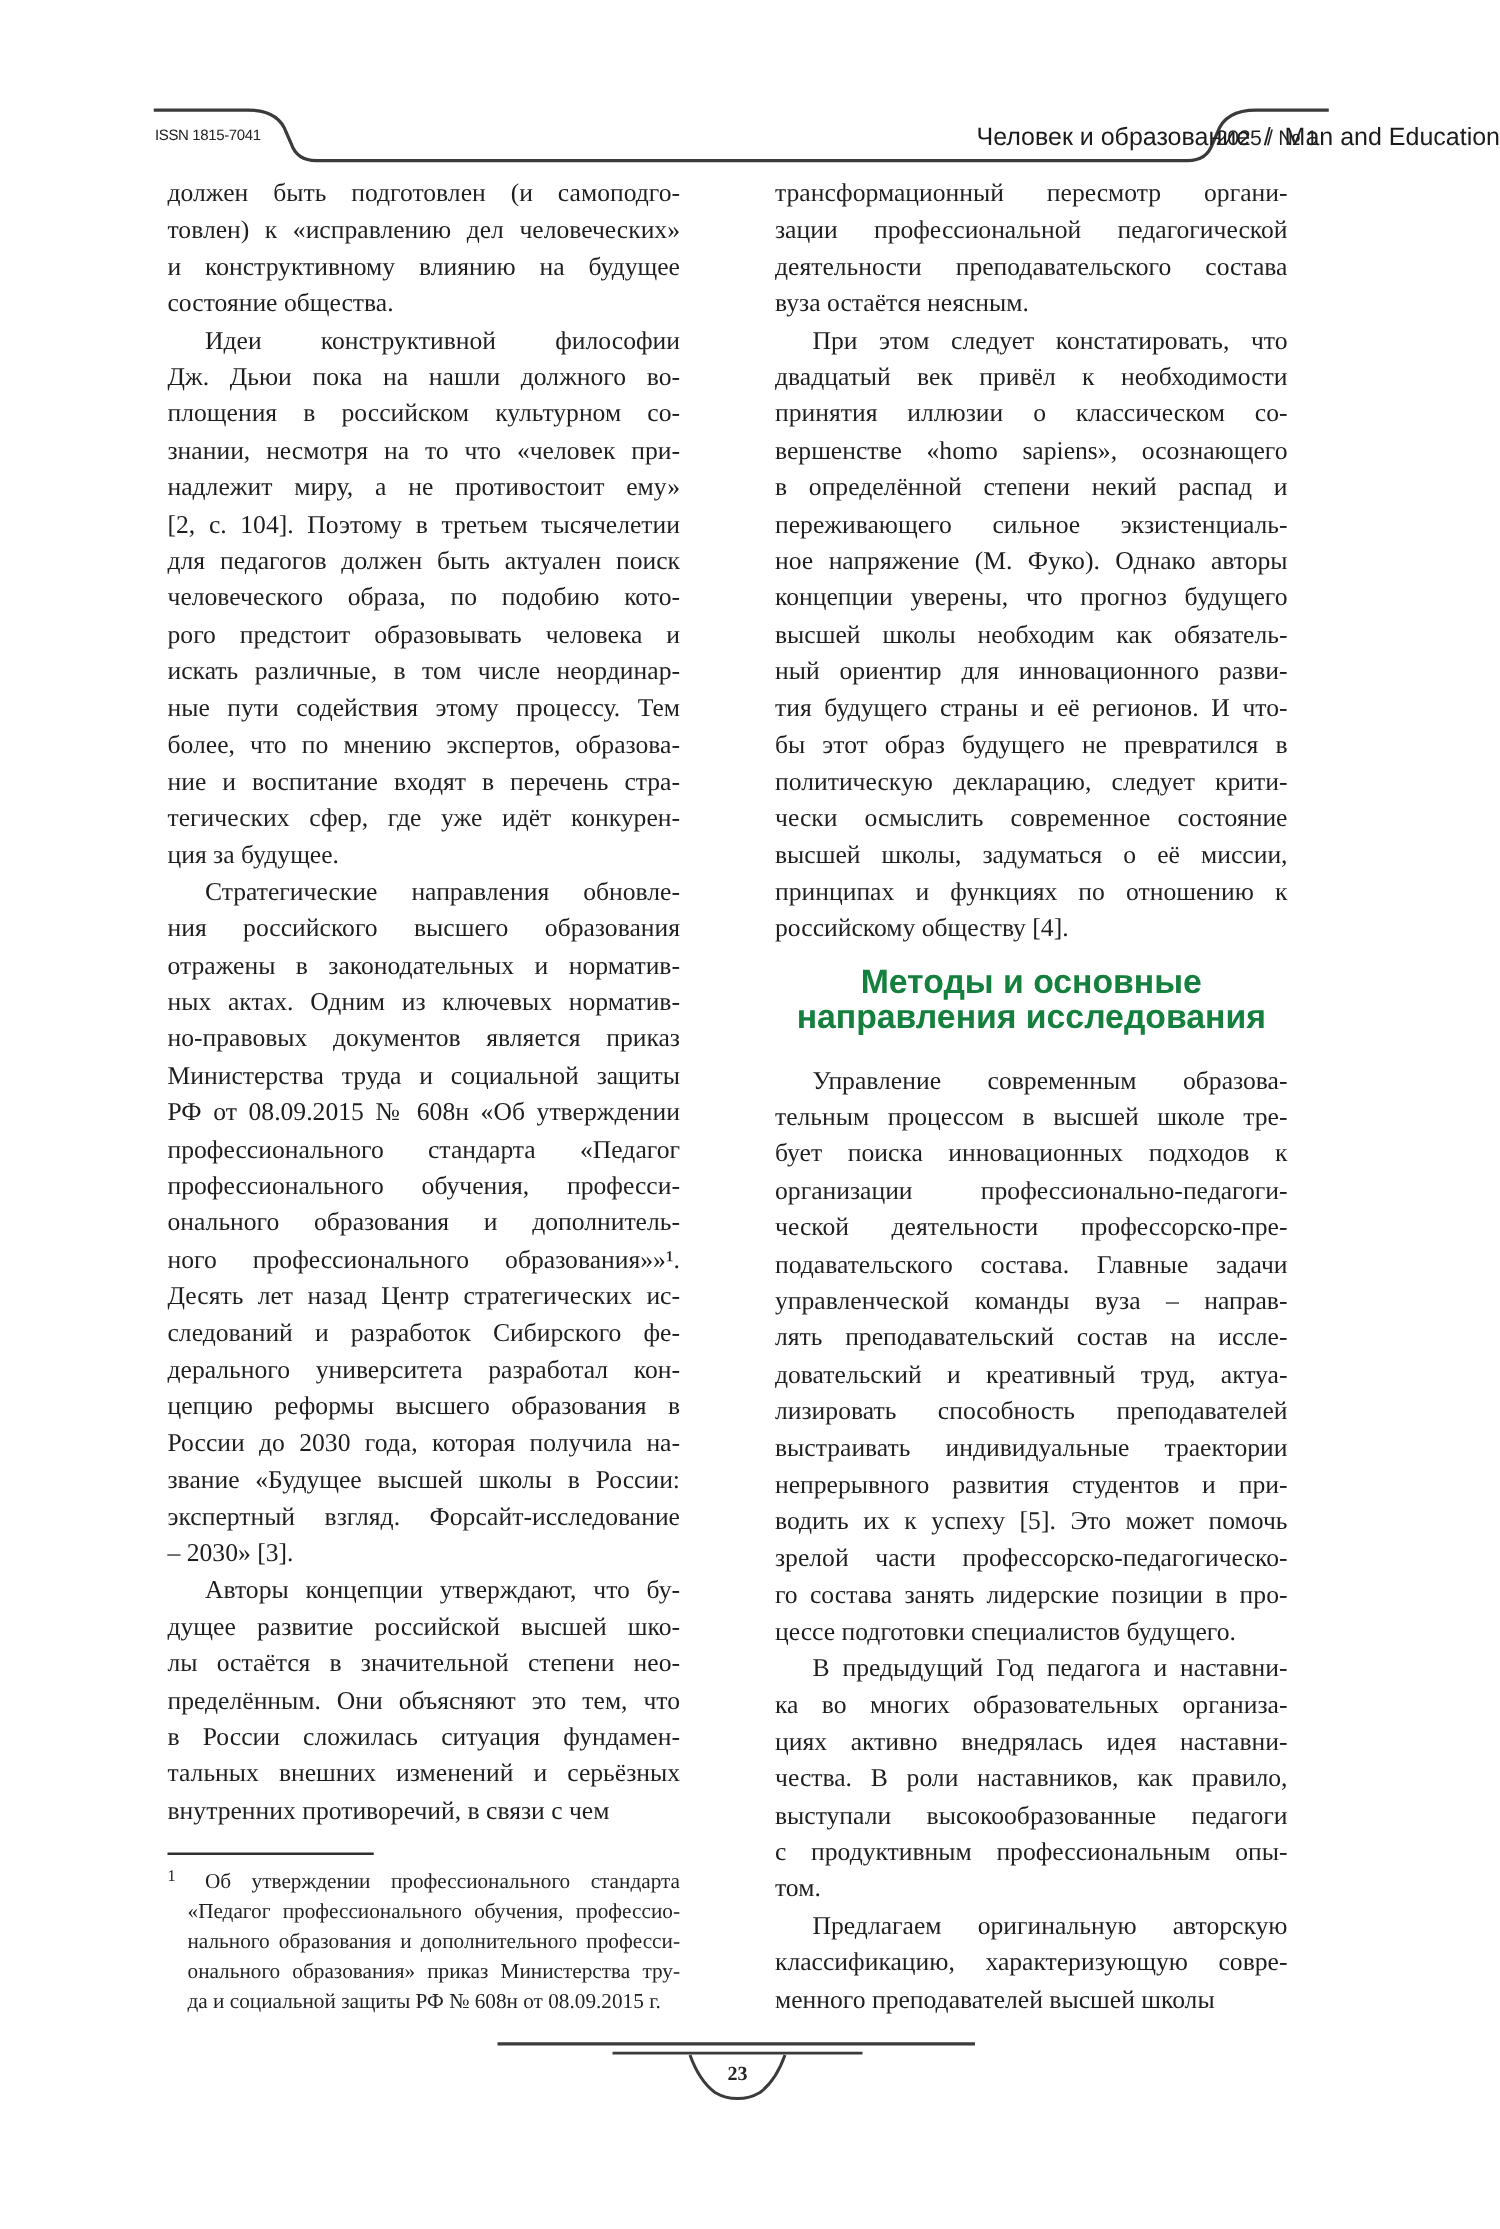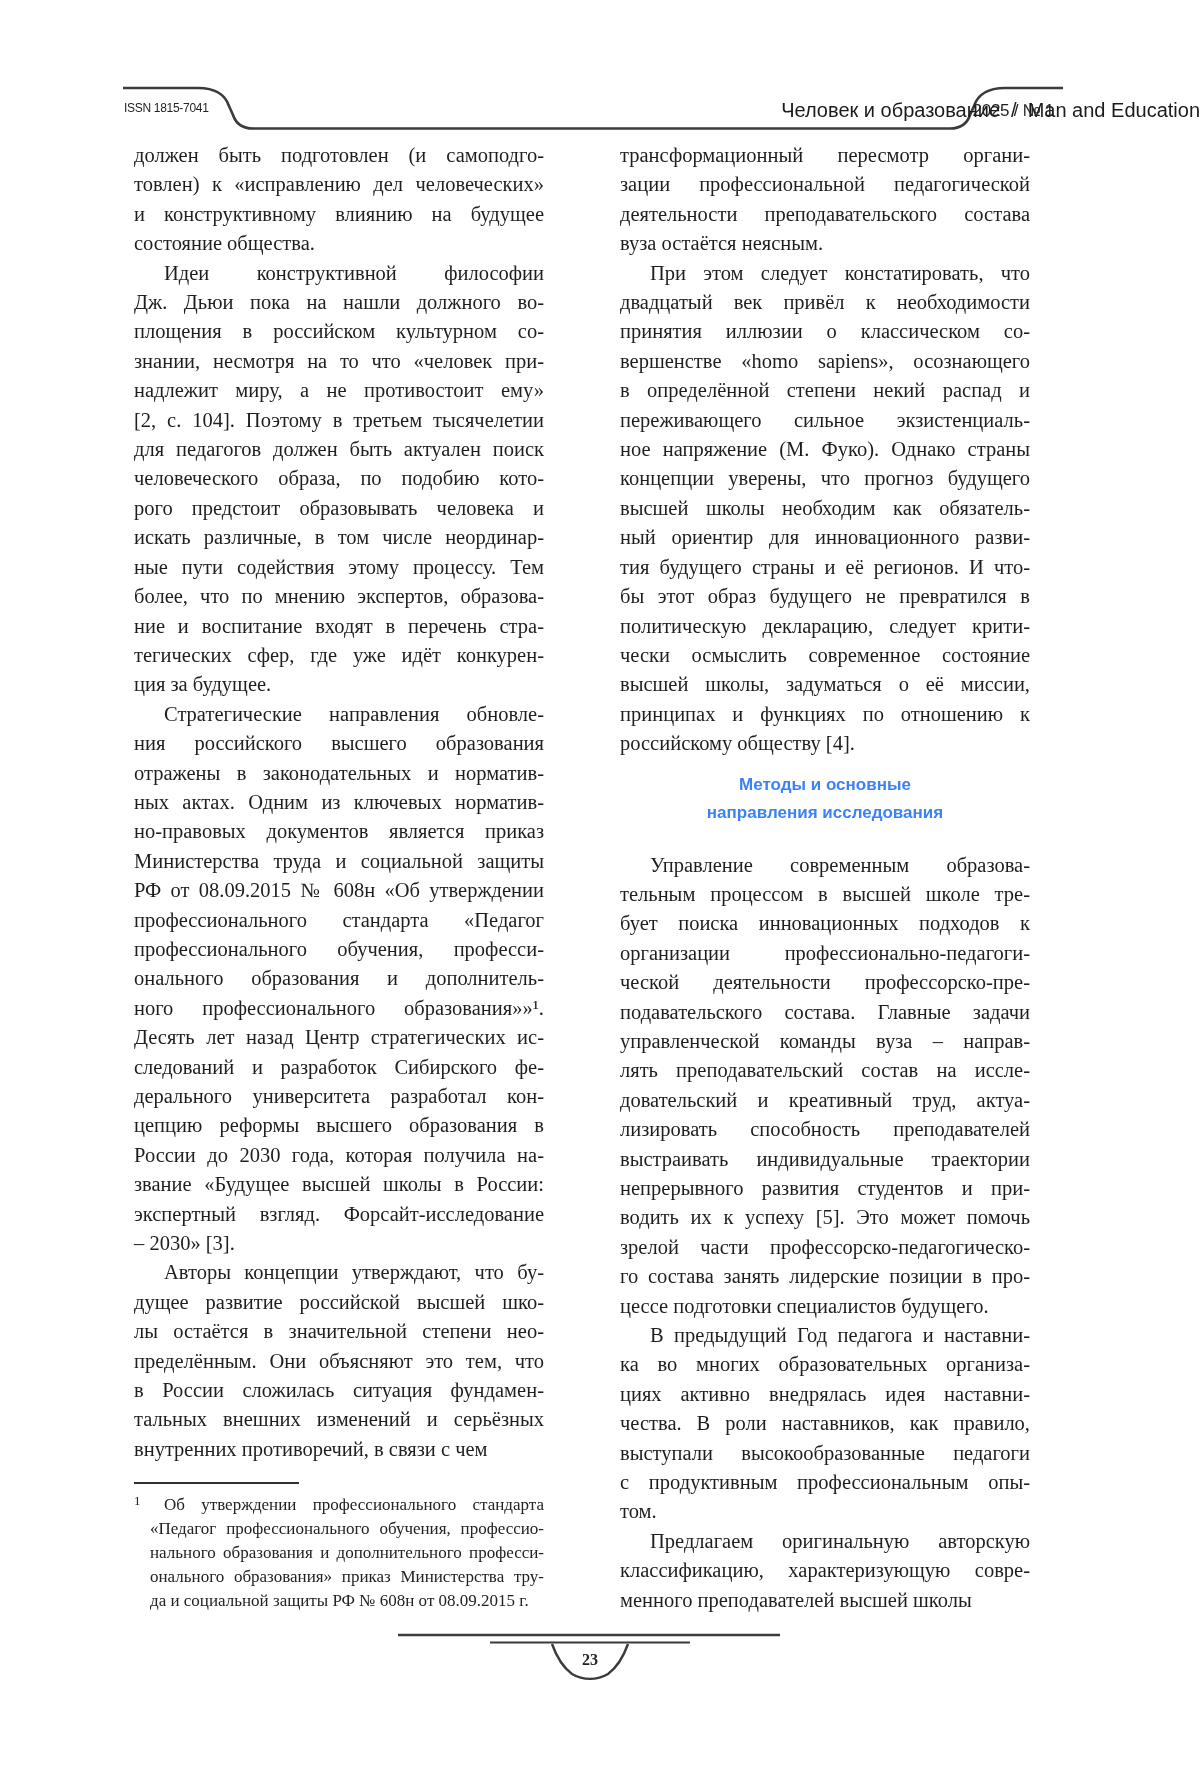--- a/index.html
+++ b/index.html
@@ -31,21 +31,21 @@
   .column.right{left:608px;}
   .para{margin:0;}
   .line{
     text-align:justify;text-align-last:justify;white-space:nowrap;
   }
   .line.last{text-align-last:left;}
   .line.first{text-indent:30px;}
   .heading{
     margin:12px 0 24px 0;
     font-family:"Liberation Sans","DejaVu Sans",sans-serif;
-    font-weight:700;font-size:17px;line-height:28px;color:#3b82f6;
+    font-weight:700;font-size:27px;line-height:28px;color:#15803d;
   }
   .hline{text-align:center;text-align-last:center;}
   
   .fn-sep{width:165px;border:none;border-top:2.2px solid #303030;margin:18px 0 9px 0;}
   .footnote{padding-left:16px;font-size:17px;line-height:24px;color:#222;}
   .fn-line{text-align:justify;text-align-last:justify;white-space:nowrap;}
   .fn-line.last{text-align-last:left;}
   .fn-line.first{text-indent:14px;position:relative;}
   .fn-marker{position:absolute;left:-16px;top:-4px;font-size:13px;text-indent:0;}
   
@@ -146,21 +146,21 @@
           <div class="line">деятельности преподавательского состава</div>
           <div class="line last">вуза остаётся неясным.</div>
         </div>
         <div class="para">
           <div class="line first">При этом следует констатировать, что</div>
           <div class="line">двадцатый век привёл к необходимости</div>
           <div class="line">принятия иллюзии о классическом со-</div>
           <div class="line">вершенстве «homo sapiens», осознающего</div>
           <div class="line">в определённой степени некий распад и</div>
           <div class="line">переживающего сильное экзистенциаль-</div>
-          <div class="line">ное напряжение (М. Фуко). Однако страны</div>
+          <div class="line">ное напряжение (М. Фуко). Однако авторы</div>
           <div class="line">концепции уверены, что прогноз будущего</div>
           <div class="line">высшей школы необходим как обязатель-</div>
           <div class="line">ный ориентир для инновационного разви-</div>
           <div class="line">тия будущего страны и её регионов. И что-</div>
           <div class="line">бы этот образ будущего не превратился в</div>
           <div class="line">политическую декларацию, следует крити-</div>
           <div class="line">чески осмыслить современное состояние</div>
           <div class="line">высшей школы, задуматься о её миссии,</div>
           <div class="line">принципах и функциях по отношению к</div>
           <div class="line last">российскому обществу [4].</div>

